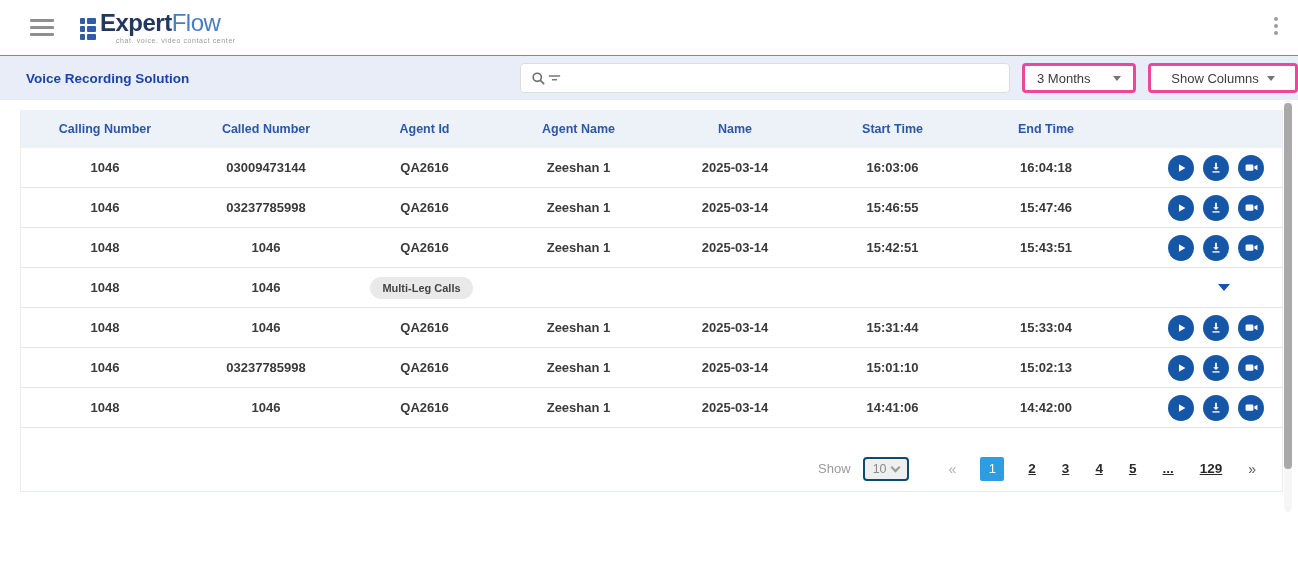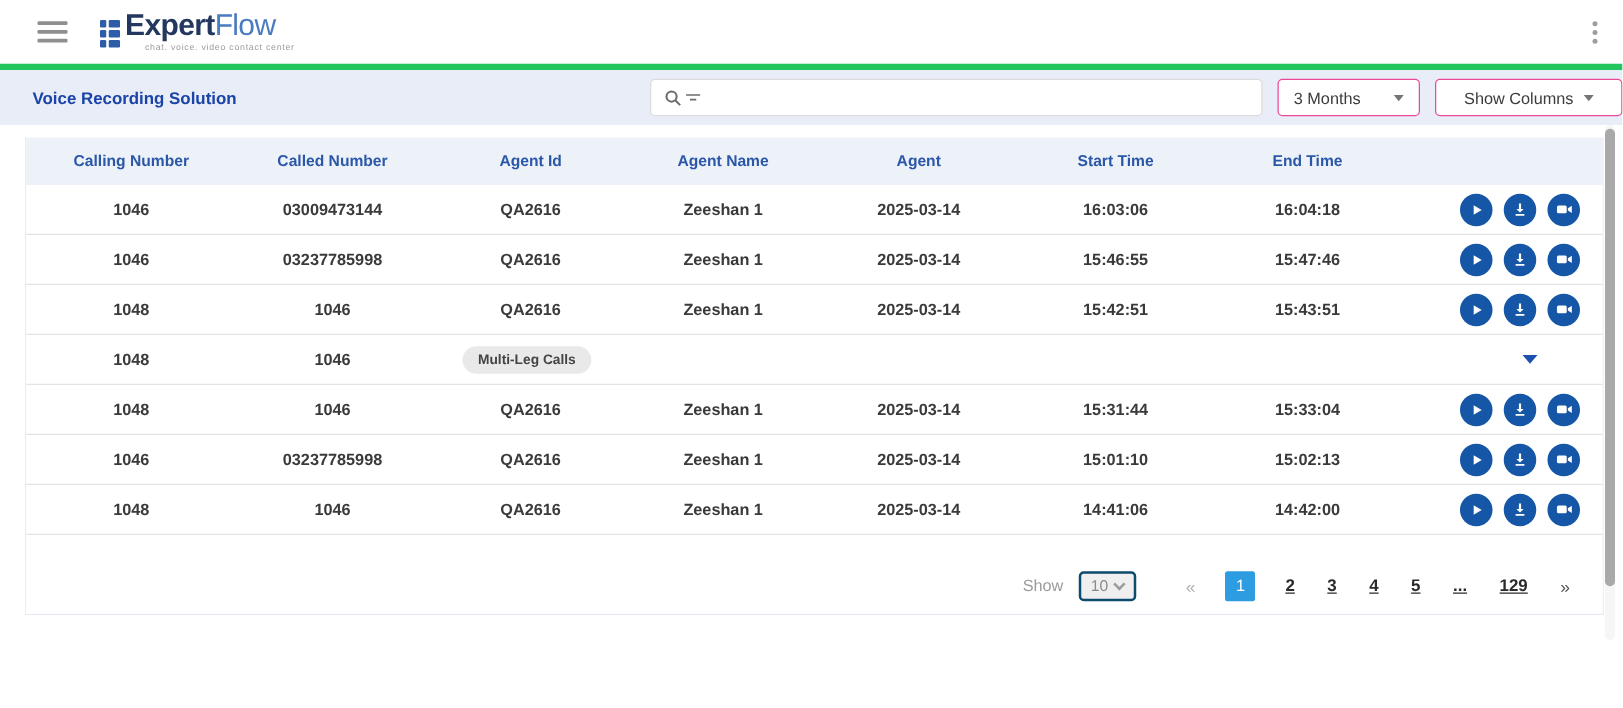--- a/index.html
+++ b/index.html
@@ -1,40 +1,40 @@
 <!DOCTYPE html>
 <html><head>
 <meta charset="utf-8">
 <style>
   * { margin:0; padding:0; box-sizing:border-box; }
   html,body { width:1298px; height:566px; background:#fff; font-family:"Liberation Sans", sans-serif; overflow:hidden; }
 
   
-  .topbar { height:56px; background:#fff; border-bottom:5px solid #22c55e; display:flex; align-items:center; position:relative; }
+  .topbar { height:56px; background:#fff; border-bottom:1px solid #22c55e; display:flex; align-items:center; position:relative; }
   .hamburger { margin-left:30px; width:24px; cursor:pointer; }
   .hamburger span { display:block; height:3px; background:#8f8f8f; border-radius:1px; margin:4px 0; }
   .logo { display:flex; align-items:flex-start; margin-left:26px; }
   .logo-mark { display:grid; grid-template-columns:5px 9px; grid-auto-rows:6px; gap:2px; margin-top:7px; margin-right:4px; }
   .logo-mark i { background:#2d5da9; border-radius:1px; }
   .logo-textwrap { display:flex; flex-direction:column; }
   .logo-line { font-size:24px; line-height:24px; font-weight:700; letter-spacing:-0.5px; }
   .logo-expert { color:#24375f; }
   .logo-flow { color:#4a7cc1; font-weight:500; }
   .tagline { font-size:7px; color:#9a9a9a; letter-spacing:0.6px; margin-top:2px; margin-left:16px; }
   .kebab { position:absolute; right:14px; top:15px; display:flex; flex-direction:column; gap:3px; cursor:pointer; padding:2px 6px; }
   .kebab i { width:4px; height:4px; border-radius:50%; background:#9e9e9e; }
 
   
   .toolbar { height:44px; background:#e8edf7; display:flex; align-items:center; padding-left:26px; }
   .page-title { color:#1b44a8; font-size:13.5px; font-weight:700; }
   .search-box { margin-left:auto; width:490px; height:30px; background:#fff; border:1px solid #dcdcdc; border-radius:4px; display:flex; align-items:center; padding:0 10px; }
   .search-box svg { flex:none; }
   .search-input { flex:1; border:none; outline:none; font-size:13px; color:#444; margin-left:7px; font-family:"Liberation Sans", sans-serif; }
   .search-input::placeholder { color:#757575; }
-  .dropdown { height:30px; background:#fff; border:1px solid #ec4899; border-radius:4px; display:flex; align-items:center; justify-content:space-between; padding:0 12px; font-size:13px; color:#3c3c3c; cursor:pointer; }
+  .dropdown { height:30px; background:#fff; border:3px solid #ec4899; border-radius:4px; display:flex; align-items:center; justify-content:space-between; padding:0 12px; font-size:13px; color:#3c3c3c; cursor:pointer; }
   .dd-months { width:114px; margin-left:12px; }
   .dd-columns { width:150px; margin-left:12px; font-weight:500; justify-content:center; gap:8px; }
   .caret-down { width:0; height:0; border-left:4px solid transparent; border-right:4px solid transparent; border-top:5px solid #757575; }
 
   
   .table-card { margin:10px 15px 0 20px; border-left:1px solid #ececec; border-right:1px solid #ececec; border-bottom:1px solid #e3e8f2; position:relative; }
   .grid-row { display:grid; grid-template-columns:158px 164px 153px 155px 158px 157px 150px 1fr; align-items:center;text-align:center; }
   .thead { height:38px; background:#edf1f8; }
   .thead .th { font-size:12.5px; font-weight:700; color:#2b57a8; padding-left:10px; }
   .trow { height:40px; border-bottom:1px solid #e4e4e4; background:#fff; }
@@ -114,21 +114,21 @@
     <span class="caret-down"></span>
   </div>
 </div>
 
 <div class="table-card">
   <div class="grid-row thead">
     <div class="th">Calling Number</div>
     <div class="th">Called Number</div>
     <div class="th">Agent Id</div>
     <div class="th">Agent Name</div>
-    <div class="th">Agent</div>
+    <div class="th">Name</div>
     <div class="th">Start Time</div>
     <div class="th">End Time</div>
     <div class="th"></div>
   </div>
 
   <div class="grid-row trow">
     <div class="td">1046</div>
     <div class="td">03009473144</div>
     <div class="td">QA2616</div>
     <div class="td">Zeeshan 1</div>

